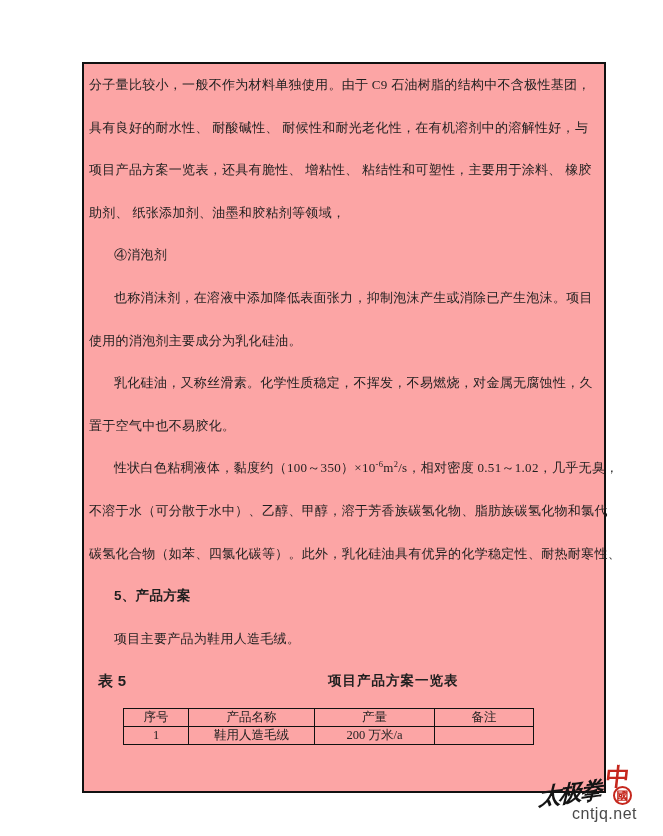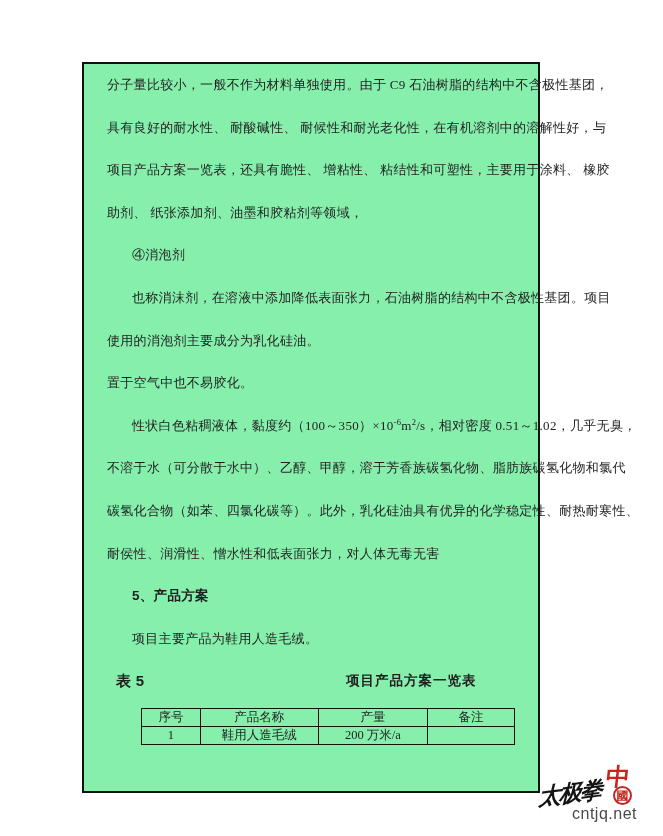--- a/index.html
+++ b/index.html
@@ -8,24 +8,24 @@
 
   .page {
     position: relative;
     width: 663px; height: 836px;
     background: #ffffff;
   }
 
   .content-box {
     position: absolute;
     left: 82px; top: 62px;
-    width: 458px; height: 731px;
+    width: 524px; height: 731px;
     border: 2px solid #111111;
-    padding: 0 23px;
-    background: #86efac;
+    padding: 0 5px;
+    background: #fca5a5;
   }
 
   .ln {
     height: 42.6px;
     line-height: 42.6px;
     font-size: 13px;
     white-space: nowrap;
     letter-spacing: 0.3px;
     color: #1f1f1f;
   }
@@ -129,31 +129,31 @@
 
 <div class="page">
 
   <div class="content-box">
 
     <div class="ln">分子量比较小，一般不作为材料单独使用。由于 C9 石油树脂的结构中不含极性基团，</div>
     <div class="ln">具有良好的耐水性、 耐酸碱性、 耐候性和耐光老化性，在有机溶剂中的溶解性好，与</div>
     <div class="ln">项目产品方案一览表，还具有脆性、 增粘性、 粘结性和可塑性，主要用于涂料、 橡胶</div>
     <div class="ln">助剂、 纸张添加剂、油墨和胶粘剂等领域，</div>
     <div class="ln indent">④消泡剂</div>
-    <div class="ln indent">也称消沫剂，在溶液中添加降低表面张力，石油树脂的结构中不含极性基团。项目</div>
+    <div class="ln indent">也称消沫剂，在溶液中添加降低表面张力，抑制泡沫产生或消除已产生泡沫。项目</div>
     <div class="ln">使用的消泡剂主要成分为乳化硅油。</div>
+    <div class="ln indent">乳化硅油，又称丝滑素。化学性质稳定，不挥发，不易燃烧，对金属无腐蚀性，久</div>
     <div class="ln">置于空气中也不易胶化。</div>
 
     <div class="ln indent">
       <span>性状白色粘稠液体，黏度约（100～350）×10</span><sup>-6</sup><span>m</span><sup>2</sup><span>/s，相对密度 0.51～1.02，几乎无臭，</span>
     </div>
 
     <div class="ln">不溶于水（可分散于水中）、乙醇、甲醇，溶于芳香族碳氢化物、脂肪族碳氢化物和氯代</div>
     <div class="ln">碳氢化合物（如苯、四氯化碳等）。此外，乳化硅油具有优异的化学稳定性、耐热耐寒性、</div>
-    <div class="ln">耐侯性、润滑性、憎水性和低表面张力，对人体无毒无害</div>
 
     <div class="ln heading indent">5、产品方案</div>
     <div class="ln indent">项目主要产品为鞋用人造毛绒。</div>
 
     <div class="ln caption-line">
       <span class="cap-label">表 5</span>
       <span class="cap-title">项目产品方案一览表</span>
     </div>
 
     <table class="product-table">

